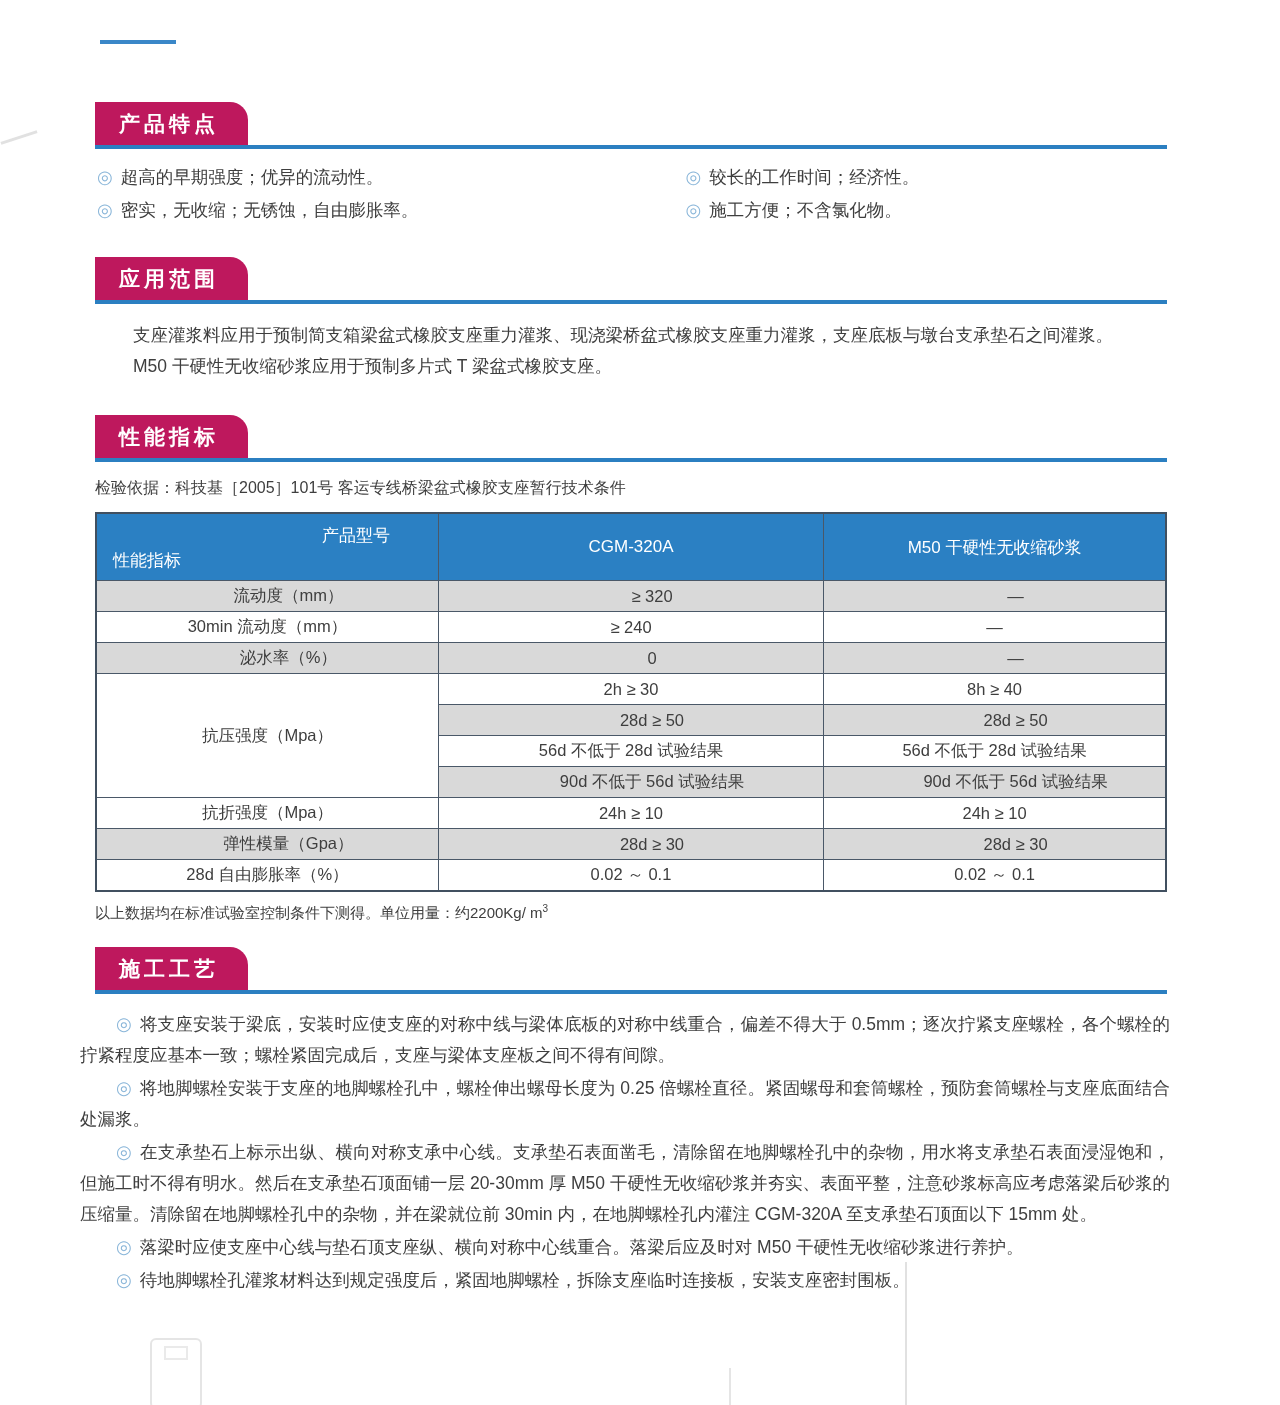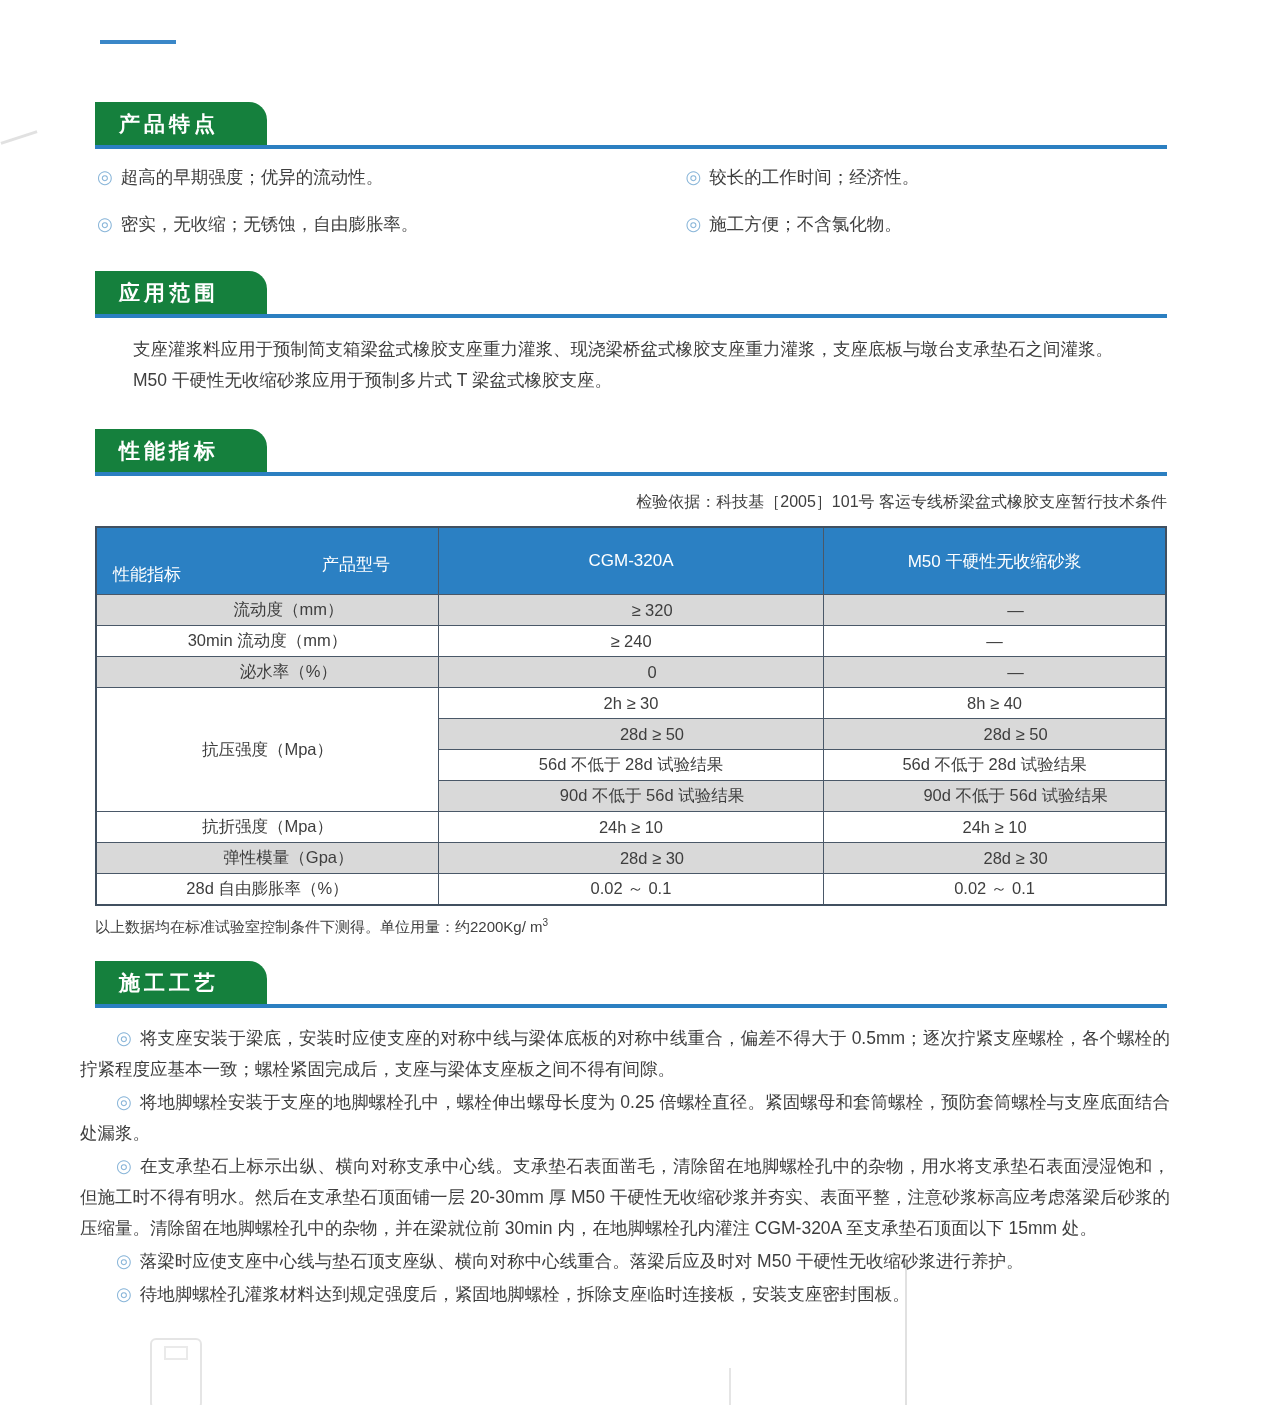--- a/index.html
+++ b/index.html
@@ -12,47 +12,47 @@
 
   
   .page-title{
     color:#3a87c8;font-size:30px;font-weight:bold;letter-spacing:2px;margin:8px 0 0 5px;
   }
   .title-rule{width:76px;height:4px;background:#3a87c8;margin:24px 0 0 5px;}
 
   
   .sec-head{border-bottom:4px solid #2b7fc1;font-size:0;}
   .badge{
-    display:inline-block;background:#15803d;color:#ffffff;
+    display:inline-block;background:#be185d;color:#ffffff;
     font-size:21px;font-weight:bold;letter-spacing:4px;
-    padding:8px 48px 7px 24px;border-radius:0 18px 0 0;vertical-align:bottom;
+    padding:8px 29px 7px 24px;border-radius:0 18px 0 0;vertical-align:bottom;
   }
 
   
-  .features{margin:16px 0 0 2px;display:grid;grid-template-columns:55% 45%;row-gap:23px;font-size:17.5px;}
+  .features{margin:16px 0 0 2px;display:grid;grid-template-columns:55% 45%;row-gap:9px;font-size:17.5px;font-family:Liberation Serif, serif;}
   .feat-item{white-space:nowrap;}
   .bullet{color:#8ab6d9;font-size:18px;margin-right:8px;}
 
   
   .app-paras{margin:16px 0 0 0;padding-left:38px;font-size:17.5px;line-height:31px;}
   .app-paras p{margin:0;}
 
   
-  .basis{margin-top:16px;text-align:right;font-size:16px;color:#3e3e3e;}
+  .basis{margin-top:16px;text-align:left;font-size:16px;color:#3e3e3e;}
   table.perf{
     width:100%;border-collapse:collapse;margin-top:13px;
     border:2px solid #415060;font-size:16.5px;
   }
   table.perf td{border:1px solid #4a5868;text-align:center;padding:4px 6px;height:22px;}
   table.perf tr.hdr td{background:#2b80c3;color:#ffffff;height:58px;font-size:17px;}
   table.perf td.diag{
     position:relative;padding:0;
     background-image:linear-gradient(to bottom right,transparent 49.5%,#334152 49.5%,#334152 50.6%,transparent 50.6%);
   }
-  .diag-top{position:absolute;top:25px;right:48px;font-family:Liberation Serif, serif;}
+  .diag-top{position:absolute;top:10px;right:48px;font-family:Liberation Serif, serif;}
   .diag-bottom{position:absolute;bottom:8px;left:16px;}
   table.perf tr.shade td{background:#d9d9d9;padding-left:48px;}
   table.perf td.white-cell{background:#ffffff !important;}
 
   .tbl-note{margin-top:11px;font-size:15px;}
   .tbl-note sup{font-size:10px;}
 
   
   .constr{margin:15px 0 0 -15px;width:1090px;font-size:17.5px;line-height:31px;text-align:justify;}
   .constr p{margin:2px 0;text-indent:36px;}

